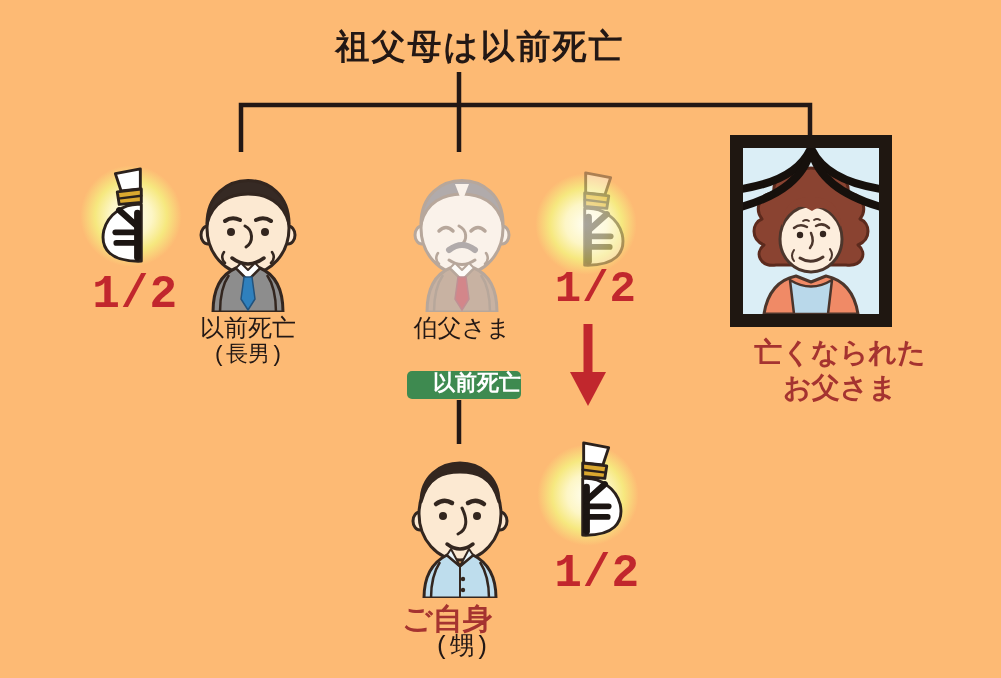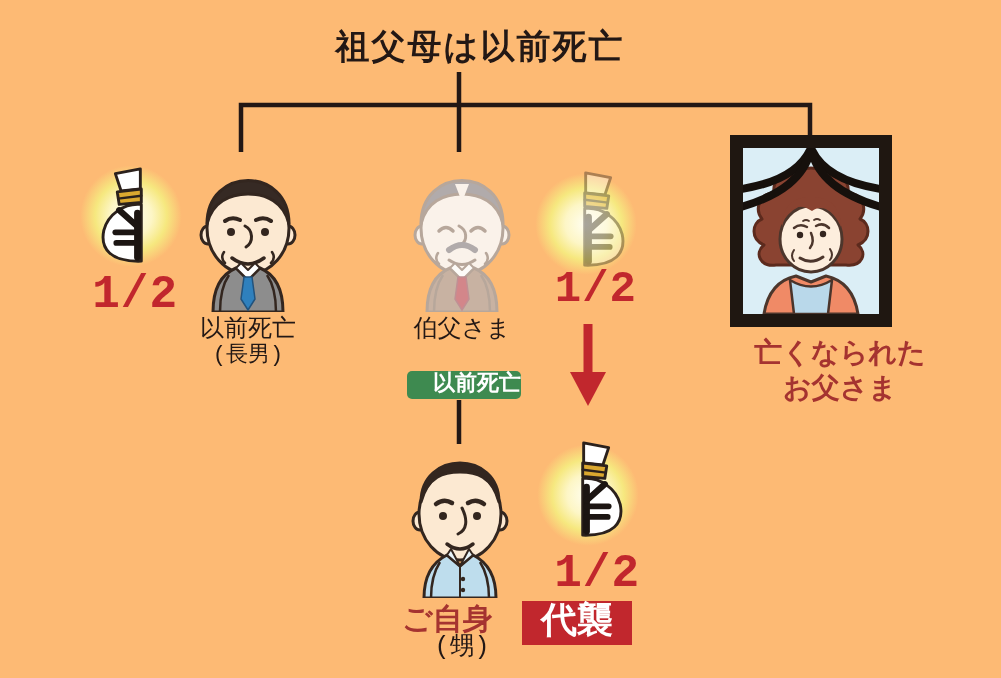--- a/index.html
+++ b/index.html
@@ -186,15 +186,14 @@
     <circle cx="53" cy="144" r="2.2" fill="#33261f"></circle>
   </svg>
   <div class="abs self-name" style="left:402px;top:599px;width:120px;">ご自身</div>
   <div class="abs label" style="left:402px;top:634px;width:120px;font-size:25px;">(甥)</div>
 
   <div class="abs glow" style="left:523px;top:430px;"></div>
   <svg class="abs" style="left:573px;top:439px;" width="54" height="100" viewBox="0 0 56 104">
       <use href="#bag-half"></use>
     </svg>
   <div class="abs fraction" style="left:546px;top:551px;width:94px;">1/2</div>
-  <div class="abs badge-red" style="left:522px;top:601px;">代襲</div>
 
 </div>
 
 </body></html>

